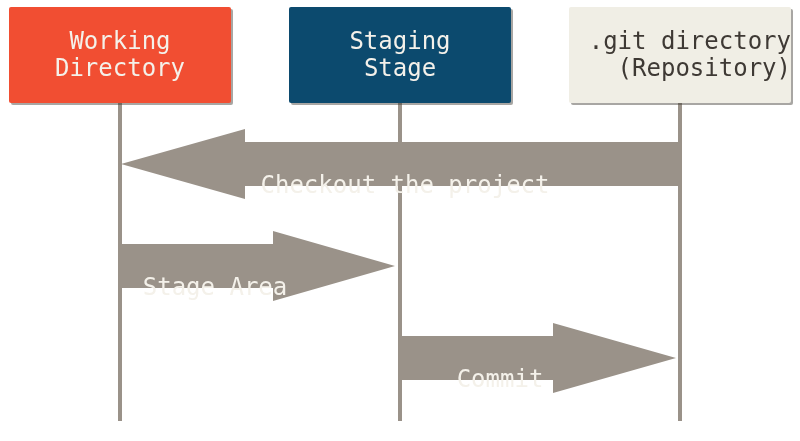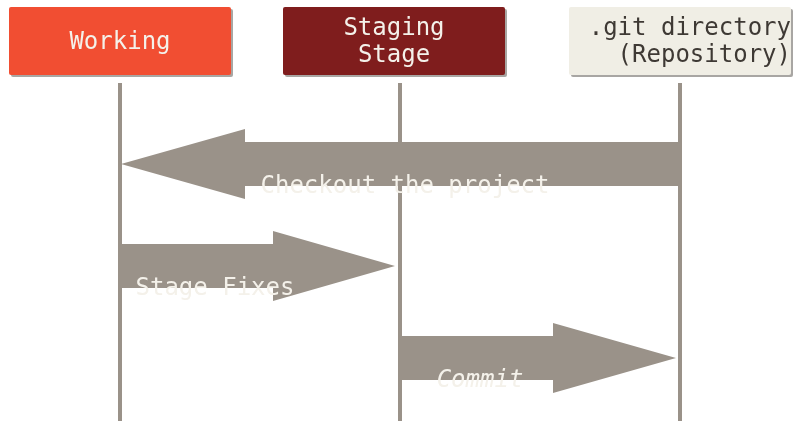--- a/index.html
+++ b/index.html
@@ -19,45 +19,45 @@
     position: absolute;
     left: 0;
     top: 0;
     width: 800px;
     height: 441px;
   }
   .col-box {
     position: absolute;
     top: 7px;
     width: 222px;
-    height: 68px;
+    height: 96px;
     border-radius: 2px;
     display: flex;
     flex-direction: column;
     justify-content: center;
     align-items: center;
     text-align: center;
     font-size: 24px;
     line-height: 27px;
     box-shadow: 2px 2px 0 rgba(62, 57, 52, 0.45);
   }
   .box-working   { left: 9px;   background: #F14E32; color: #F4F1EA; }
-  .box-staging   { left: 283px; background: #7f1d1d; color: #F4F1EA; }
+  .box-staging   { left: 289px; background: #0c4a6e; color: #F4F1EA; }
   .box-git       { left: 569px; background: #F0EEE5; color: #3E3934; align-items: flex-end; }
   .arrow-label {
     position: absolute;
     transform: translate(-50%, -50%);
     font-size: 24px;
     color: #F4F1EA;
     white-space: nowrap;
     margin-top: 20px;
   }
   .label-checkout { left: 405px; top: 165px; }
   .label-stage    { left: 215px; top: 267px; }
-  .label-commit   { left: 480px; top: 359px; font-style: italic; }
+  .label-commit   { left: 500px; top: 359px; }
 </style>
 </head>
 <body>
 
 <div class="canvas">
 
   <svg class="shape-layer" viewBox="0 0 800 441" xmlns="http://www.w3.org/2000/svg">
 
     <rect x="118" y="83" width="4" height="338" fill="#9A9289"></rect>
     <rect x="398" y="83" width="4" height="338" fill="#9A9289"></rect>
@@ -65,29 +65,30 @@
 
     <path fill="#9A9289" d="M682,142 L245,142 L245,129 L121,164 L245,199 L245,186 L682,186 Z"></path>
 
     <path fill="#9A9289" d="M118,244 L273,244 L273,231 L395,266 L273,301 L273,288 L118,288 Z"></path>
 
     <path fill="#9A9289" d="M400,336 L553,336 L553,323 L676,358 L553,393 L553,380 L400,380 Z"></path>
   </svg>
 
   <div class="col-box box-working">
     <div>Working</div>
+    <div>Directory</div>
   </div>
 
   <div class="col-box box-staging">
     <div>Staging</div>
     <div>Stage</div>
   </div>
 
   <div class="col-box box-git">
     <div>.git directory</div>
     <div>(Repository)</div>
   </div>
 
   <div class="arrow-label label-checkout">Checkout the project</div>
-  <div class="arrow-label label-stage">Stage Fixes</div>
+  <div class="arrow-label label-stage">Stage Area</div>
   <div class="arrow-label label-commit">Commit</div>
 
 </div>
 
 </body></html>

